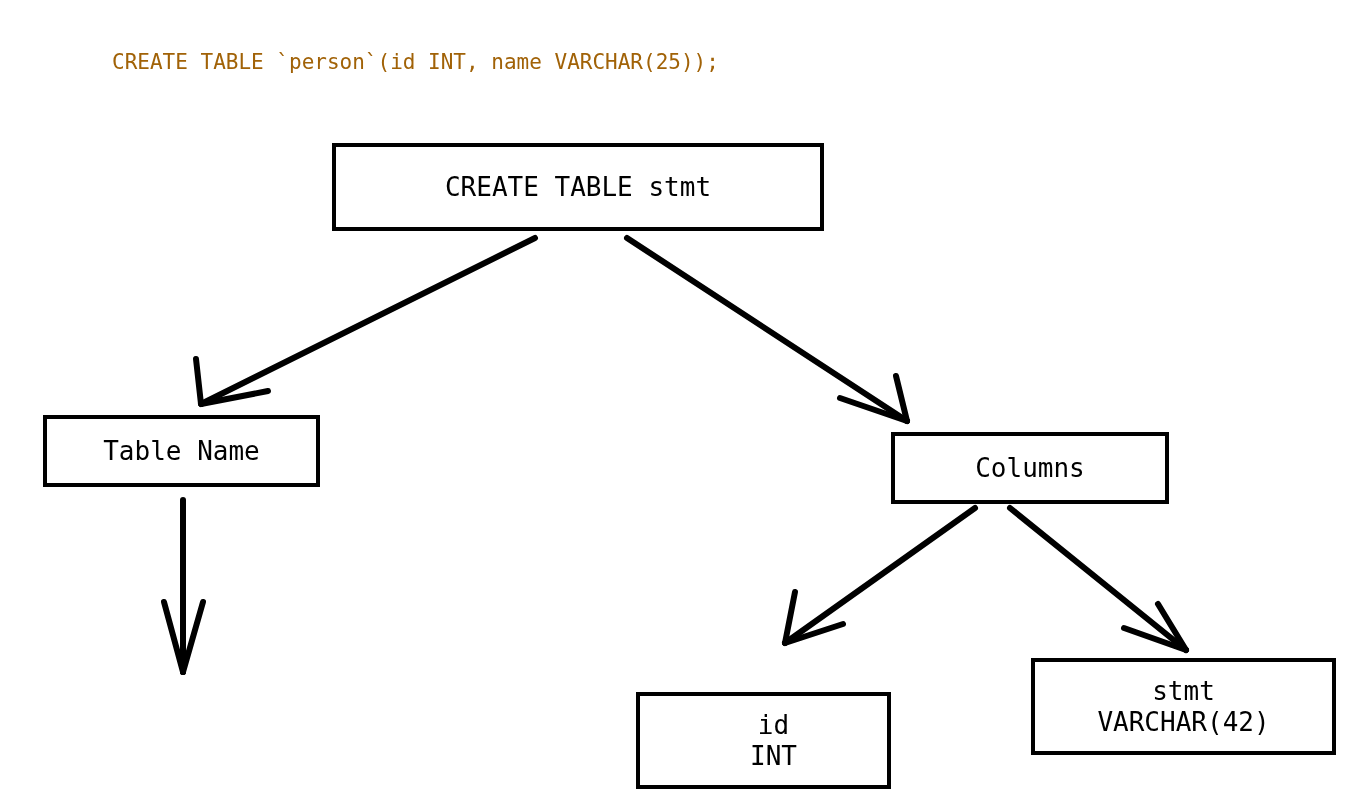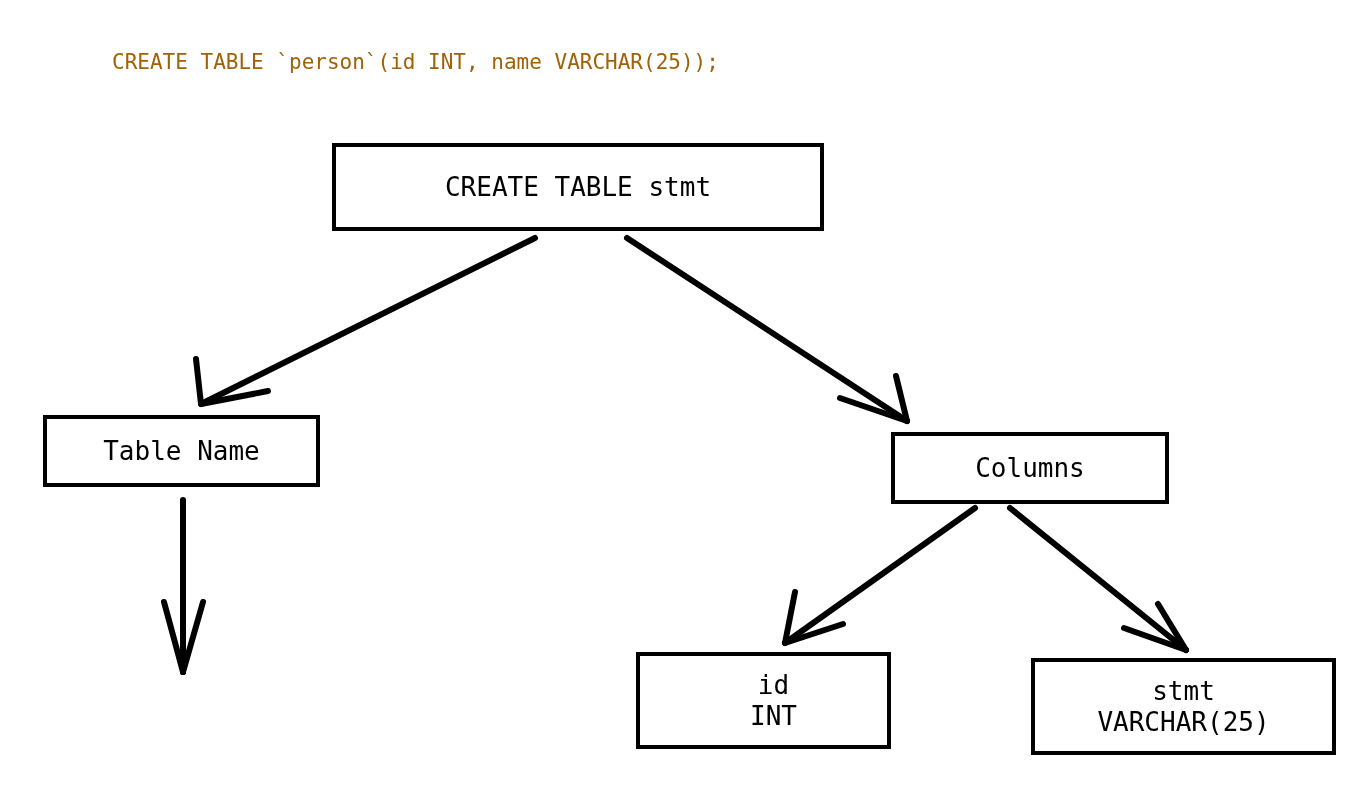--- a/index.html
+++ b/index.html
@@ -51,21 +51,21 @@
     white-space: pre;
   }
   .node .line {
     display: block;
     text-align: center;
   }
   #node-root        { left: 332px; top: 143px; width: 492px;  height: 88px; }
   #node-table-name  { left: 43px;  top: 415px; width: 277px;  height: 72px; }
   #node-columns     { left: 853px; top: 432px; width: 278px;  height: 72px; margin-left: 38px; }
   #node-person      { left: 55px;  top: 678px; width: 254px;  height: 81px; }
-  #node-col-id      { left: 636px; top: 652px; width: 255px;  height: 97px; padding-left: 20px; }
+  #node-col-id      { left: 636px; top: 692px; width: 255px;  height: 97px; padding-left: 20px; }
   #node-col-name    { left: 1031px;top: 658px; width: 305px;  height: 97px; }
 </style>
 </head>
 <body>
 
 <div id="canvas">
 
   <div class="sql-statement">CREATE TABLE `person`(id INT, name VARCHAR(25));</div>
 
   <svg id="edges" viewBox="0 0 1362 804" width="1362" height="804" xmlns="http://www.w3.org/2000/svg">
@@ -114,16 +114,16 @@
   </div>
 
 
   <div class="node" id="node-col-id">
     <span class="line">id</span>
     <span class="line">INT</span>
   </div>
 
   <div class="node" id="node-col-name">
     <span class="line">stmt</span>
-    <span class="line">VARCHAR(25)</span>
+    <span class="line">VARCHAR(42)</span>
   </div>
 
 </div>
 
 </body></html>

